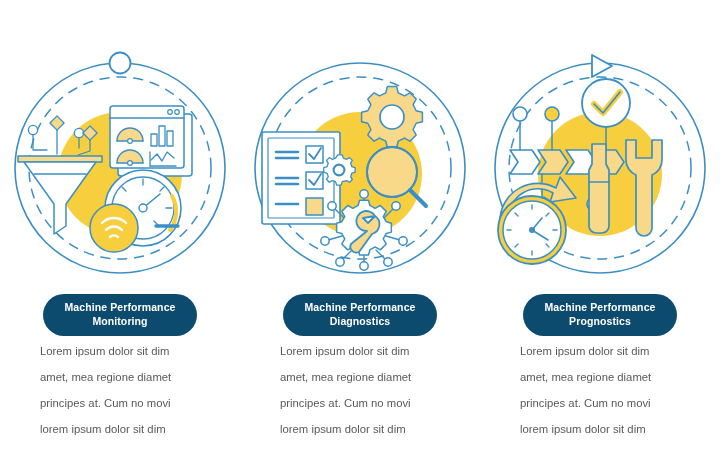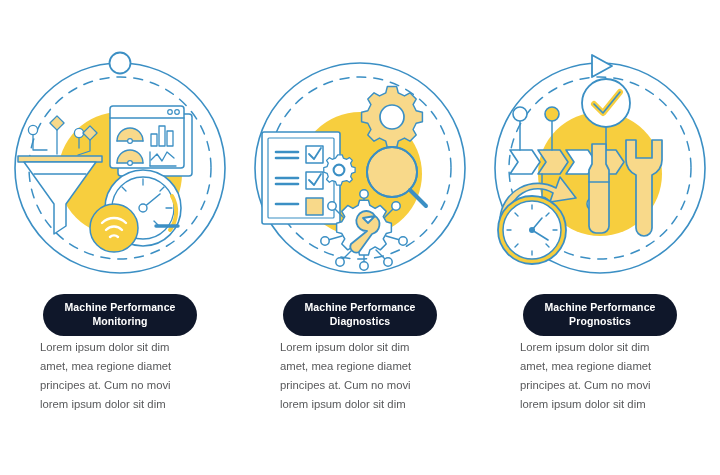--- a/index.html
+++ b/index.html
@@ -37,41 +37,41 @@
     width: 240px;
     height: 240px;
   }
   .ring-wrap svg { display: block; }
 
   .pill {
     position: absolute;
     top: 294px;
     left: 50%;
     transform: translateX(-50%);
-    background: #0f172a;
+    background: #0c4a6e;
     color: #ffffff;
     border-radius: 40px;
     padding: 7px 18px 8px 18px;
     font-size: 10.5px;
     font-weight: bold;
     line-height: 13.5px;
     text-align: center;
     letter-spacing: 0.1px;
     white-space: pre-line;
     min-width: 118px;
   }
 
   .body-text {
     position: absolute;
     top: 338px;
     left: 50%;
     transform: translateX(-50%);
     width: 160px;
     font-size: 11.3px;
-    line-height: 19px;
+    line-height: 26px;
     color: #58595b;
     text-align: left;
   }
 
   .footer-bar {
     position: absolute;
     left: 0;
     bottom: 0;
     width: 720px;
     height: 7px;

